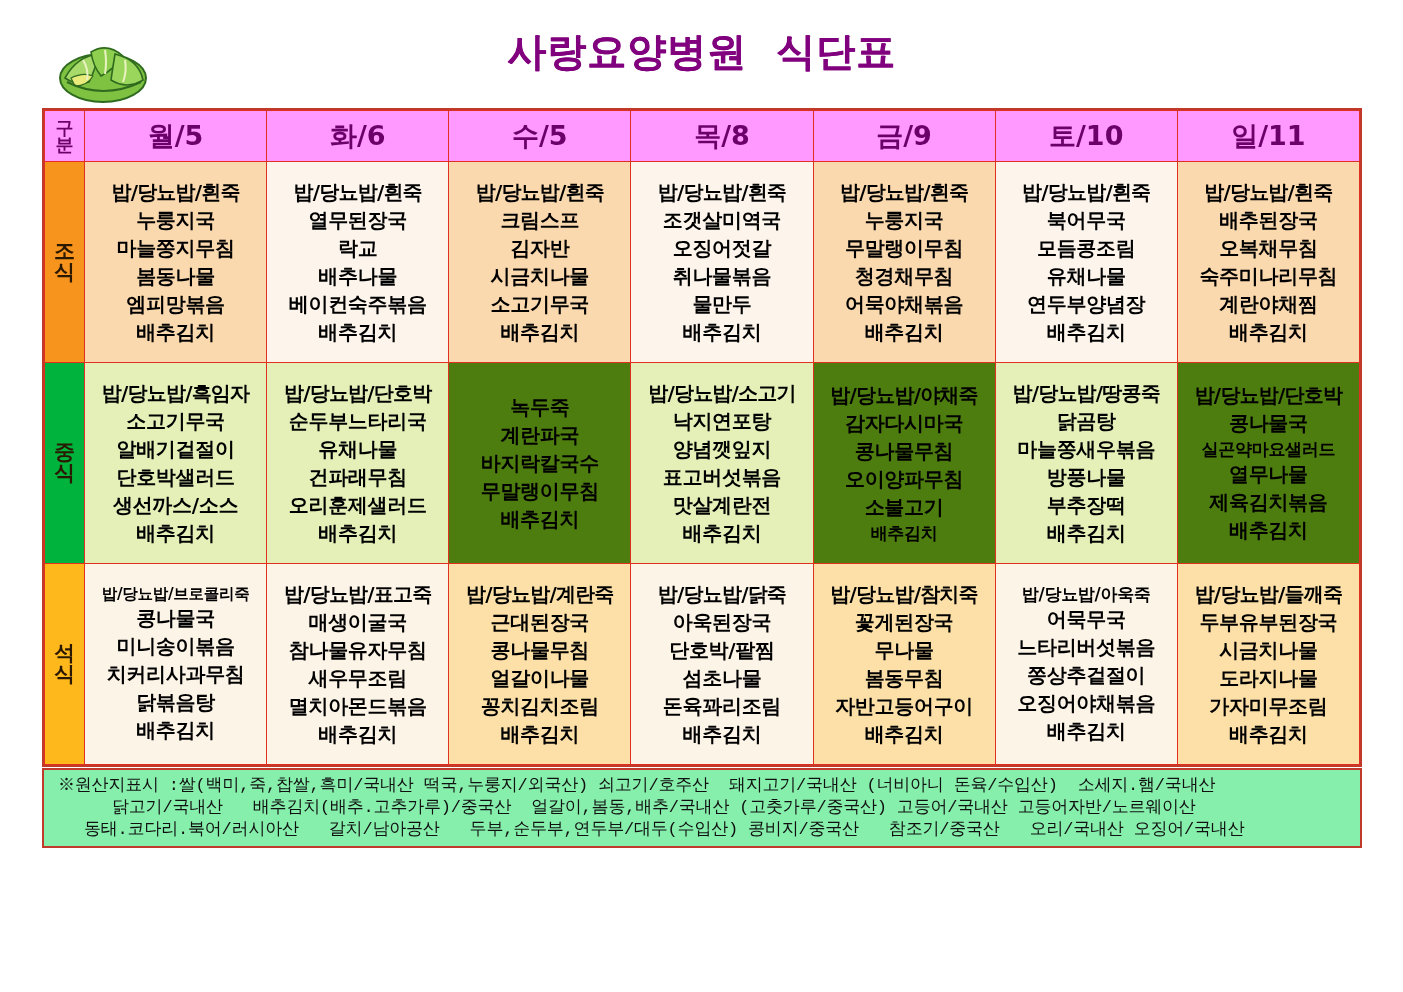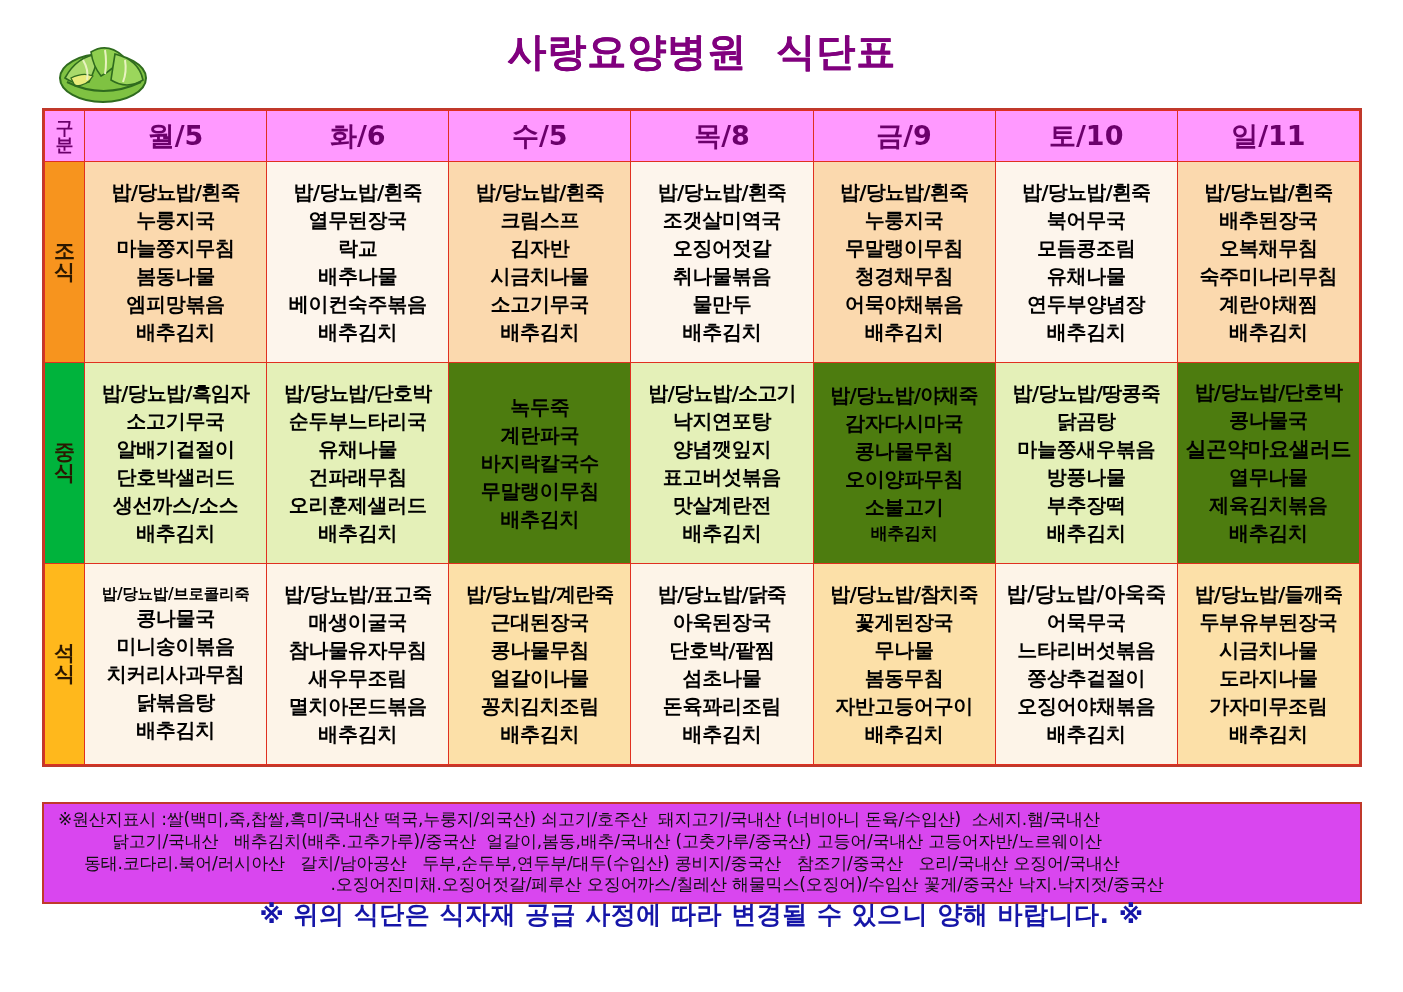--- a/index.html
+++ b/index.html
@@ -112,46 +112,47 @@
   }
   .dish {
     font-size: 20px;
     font-weight: bold;
     color: #000000;
     line-height: 1.35;
     white-space: nowrap;
     letter-spacing: -0.3px;
   }
   .dish.rice { letter-spacing: -0.8px; }
-  .dish.small { font-size: 21px; }
+  .dish.small { font-size: 17px; }
   .dish.tiny  { font-size: 15.5px; }
   .dish.kimchi-sm { font-size: 17px; }
 
   
   .b-a { background: #FBD9AE; }  
   .b-b { background: #FDF5EC; }  
   .l-a { background: #E4F0B8; margin-top: 40px; }  
   .l-b { background: #4d7c0f; }  
   .d-a { background: #FDF4E8; }  
   .d-b { background: #FCE0A8; }  
 
   .lbl-b { background: #F7941E; }
   .lbl-l { background: #00B33C; }
   .lbl-d { background: #FFB81C; }
 
   
   .origin-box {
     position: absolute;
     left: 42px;
-    top: 802px;
+    top: 768px;
     width: 1320px;
     box-sizing: border-box;
-    background: #d946ef;
+    background: #86efac;
     border: 2px solid #C0392B;
     padding: 5px 10px 6px;
+    font-family: Liberation Mono, monospace;
   }
   .origin-line {
     font-size: 17px;
     color: #101010;
     line-height: 1.28;
     white-space: pre;
     letter-spacing: -0.2px;
   }
   .origin-line.c1 { text-align: left; padding-left: 4px; }
   .origin-line.c2 { text-align: left; padding-left: 58px; }
@@ -450,18 +451,16 @@
           </td>
         </tr>
       </tbody>
     </table>
   </div>
 
   <div class="origin-box">
     <div class="origin-line c1">※원산지표시 :쌀(백미,죽,찹쌀,흑미/국내산 떡국,누룽지/외국산) 쇠고기/호주산  돼지고기/국내산 (너비아니 돈육/수입산)  소세지.햄/국내산</div>
     <div class="origin-line c2">닭고기/국내산   배추김치(배추.고추가루)/중국산  얼갈이,봄동,배추/국내산 (고춧가루/중국산) 고등어/국내산 고등어자반/노르웨이산</div>
     <div class="origin-line c3">동태.코다리.북어/러시아산   갈치/남아공산   두부,순두부,연두부/대두(수입산) 콩비지/중국산   참조기/중국산   오리/국내산 오징어/국내산</div>
-    <div class="origin-line c4">.오징어진미채.오징어젓갈/페루산 오징어까스/칠레산 해물믹스(오징어)/수입산 꽃게/중국산 낙지.낙지젓/중국산</div>
   </div>
 
-  <div class="notice">※ 위의 식단은 식자재 공급 사정에 따라 변경될 수 있으니 양해 바랍니다. ※</div>
 
 </div>
 
 </body></html>

